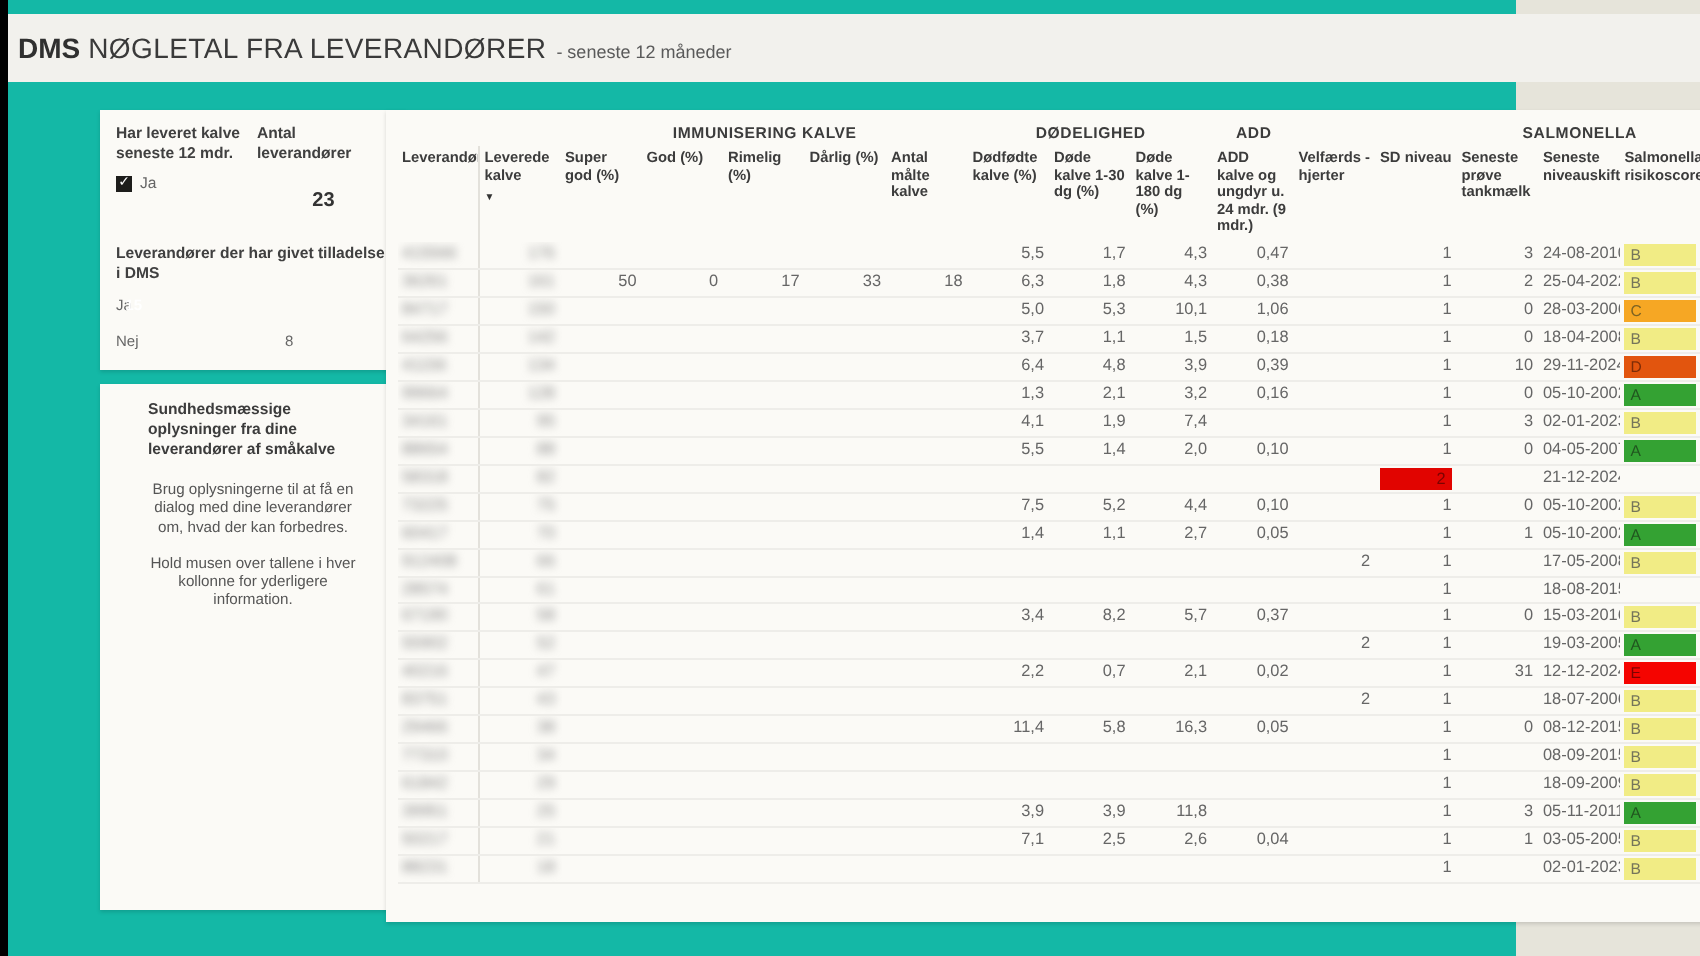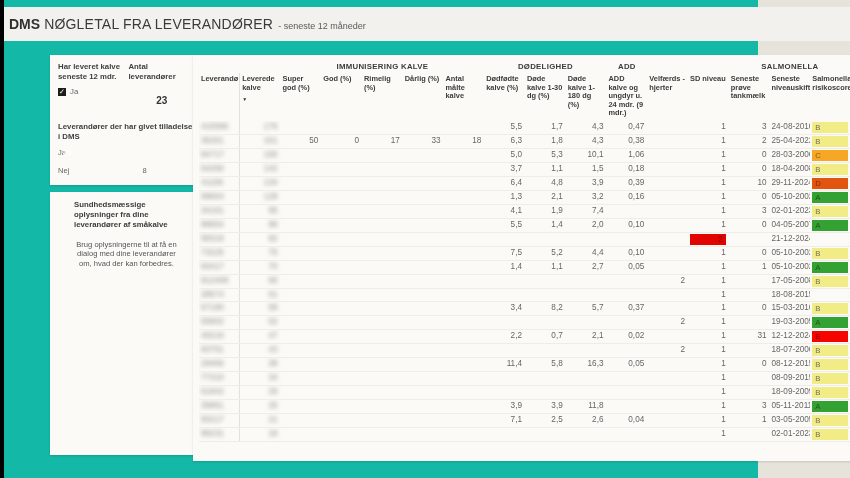--- a/index.html
+++ b/index.html
@@ -83,20 +83,21 @@
           <span class="bar-lbl">Nej</span>
           <span class="bar-track"><span class="bar-fill" style="width:53.333333333333336%;background:#135f6a"></span><span class="bar-val-out" style="left:53.333333333333336%">8</span></span>
         </div>
       </div>
   </div>
 
   <div id="info-card" class="card">
     <div class="info-title">Sundhedsmæssige oplysninger fra dine leverandører af småkalve</div>
     <div id="info-paras">
         <div class="info-p">Brug oplysningerne til at få en dialog med dine leverandører om, hvad der kan forbedres.</div>
+        <div class="info-p">Hold musen over tallene i hver kollonne for yderligere information.</div>
       </div>
   </div>
 
   <div id="table-card" class="card">
     <table>
       <thead id="t-head">
           <tr class="grp-row">
             <th colspan="2"></th>
             <th colspan="5">IMMUNISERING KALVE</th>
             <th colspan="3">DØDELIGHED</th>

